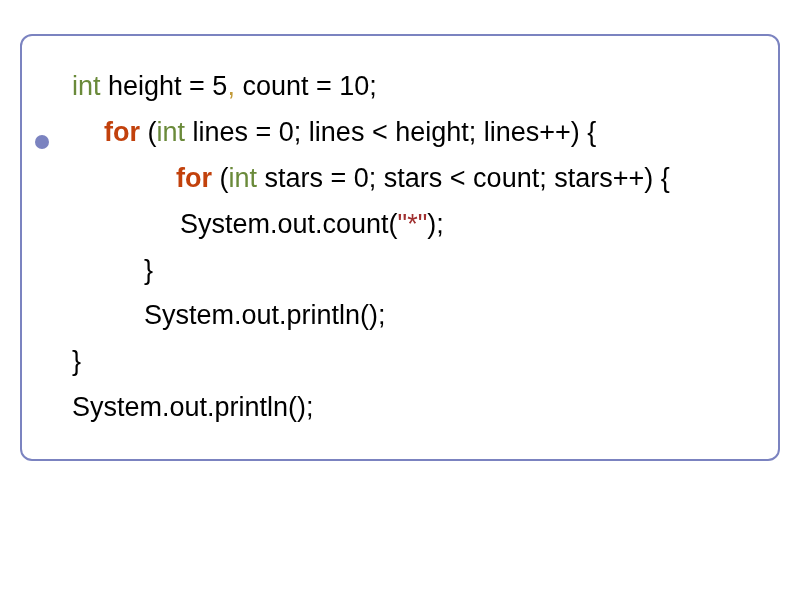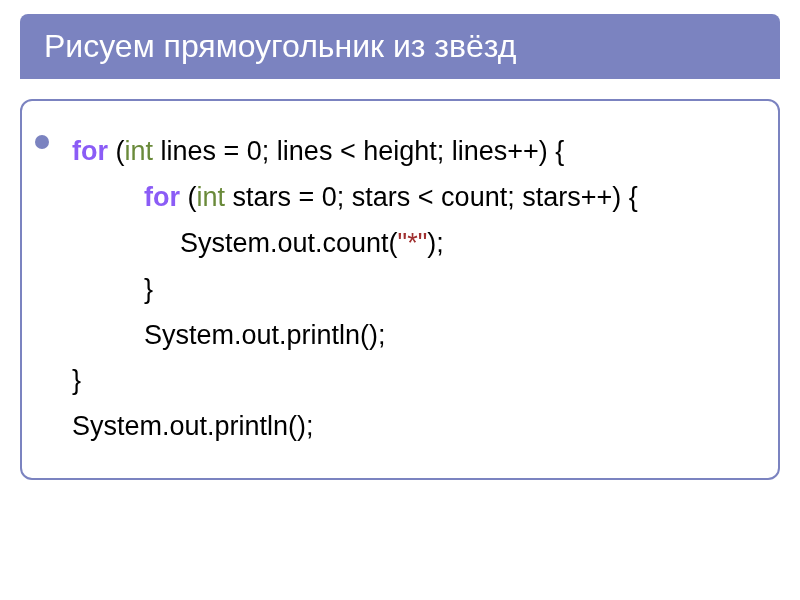--- a/index.html
+++ b/index.html
@@ -50,47 +50,46 @@
       font-size: 27px;
       line-height: 1.7;
       color: #000000;
       font-family: Arial, sans-serif;
       white-space: pre;
     }
     .kw-int {
       color: #6a8a3a;
     }
     .kw-for {
-      color: #8b5cf6;
+      color: #c2410c;
       font-weight: bold;
+      margin-left: 32px;
     }
     .comma {
       color: #c29b3a;
     }
     .str {
       color: #a03030;
     }
     .indent1 {
       padding-left: 72px;
     }
     .indent2 {
       padding-left: 108px;
     }
   </style>
 </head>
 <body>
 
 <div class="slide-container">
-  <div class="title-bar">
-    <div class="title-text">Рисуем прямоугольник из звёзд</div>
-  </div>
 
   <div class="bullet-dot"></div>
 
   <div class="content-box">
+    <div class="code-line"><span class="kw-int">int</span><span> height = 5</span><span class="comma">,</span><span> count = 10;</span></div>
 
     <div class="code-line"><span class="kw-for">for</span><span> (</span><span class="kw-int">int</span><span> lines = 0; lines &lt; height; lines++) {</span></div>
 
     <div class="code-line indent1"><span class="kw-for">for</span><span> (</span><span class="kw-int">int</span><span> stars = 0; stars &lt; count; stars++) {</span></div>
 
     <div class="code-line indent2"><span>System.out.count(</span><span class="str">"*"</span><span>);</span></div>
 
     <div class="code-line indent1"><span>}</span></div>
 
     <div class="code-line indent1"><span>System.out.println();</span></div>

